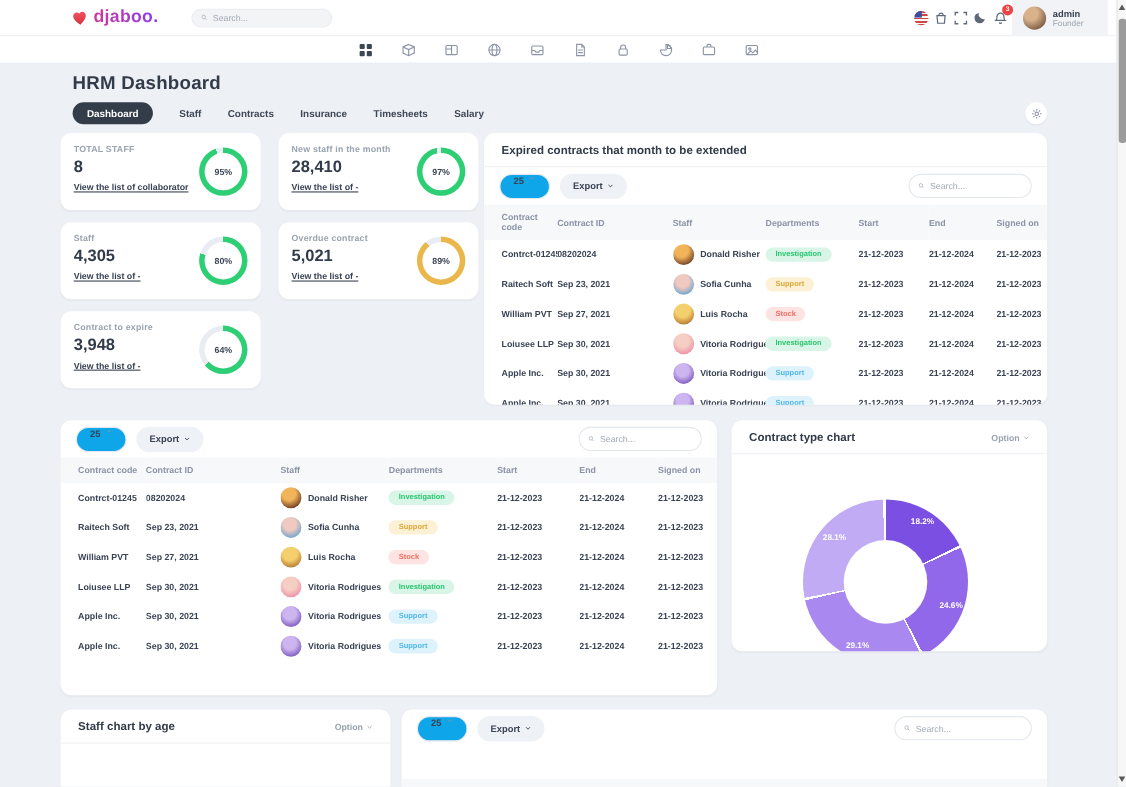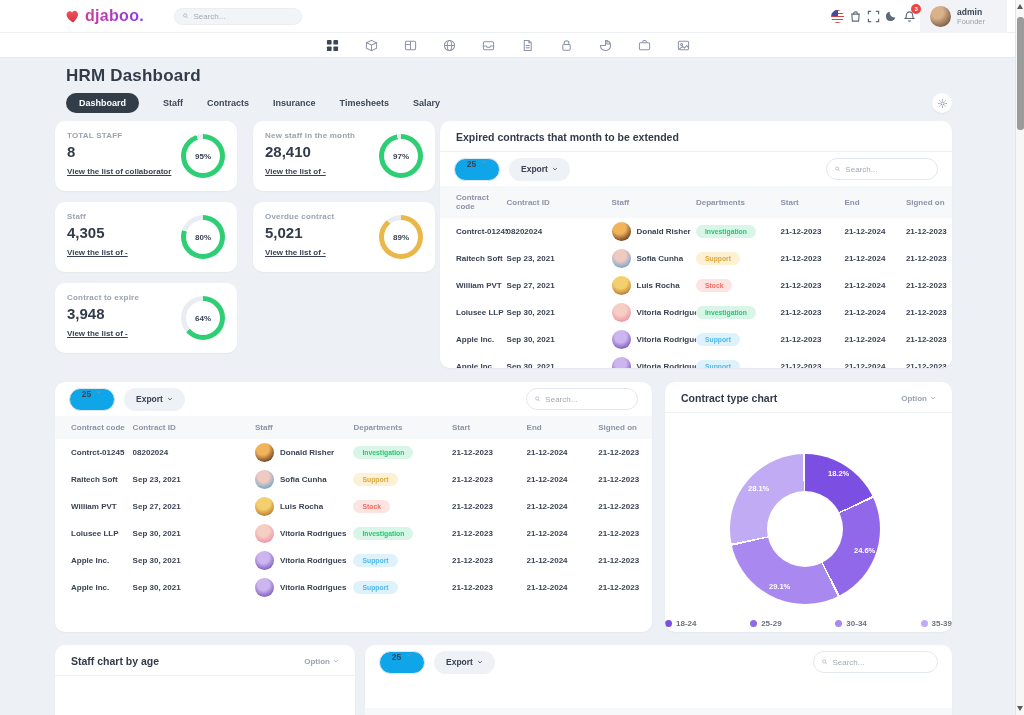--- a/index.html
+++ b/index.html
@@ -551,21 +551,21 @@
           </td>
     <td><span class="badge" data-color="blue">Support</span></td>
     <td>21-12-2023</td>
     <td>21-12-2024</td>
     <td>21-12-2023</td>
   </tr>
 </tbody>
   </table>
 </section>
 
-<section class="panel" style="left:665px;top:382px;width:287px;height:250px">
+<section class="panel" style="left:665px;top:382px;width:287px;height:210px">
   <div class="p-title">
     <span>Contract type chart</span>
     <span class="option">
         <span>Option</span>
         <svg class="chev" viewBox="0 0 10 10">
           <path d="M2 3.5 5 6.5 8 3.5" fill="none" stroke="#9aa3b0" stroke-width="1.4"></path>
         </svg>
       </span>
   </div>
   <div style="position:relative;height:214px">

